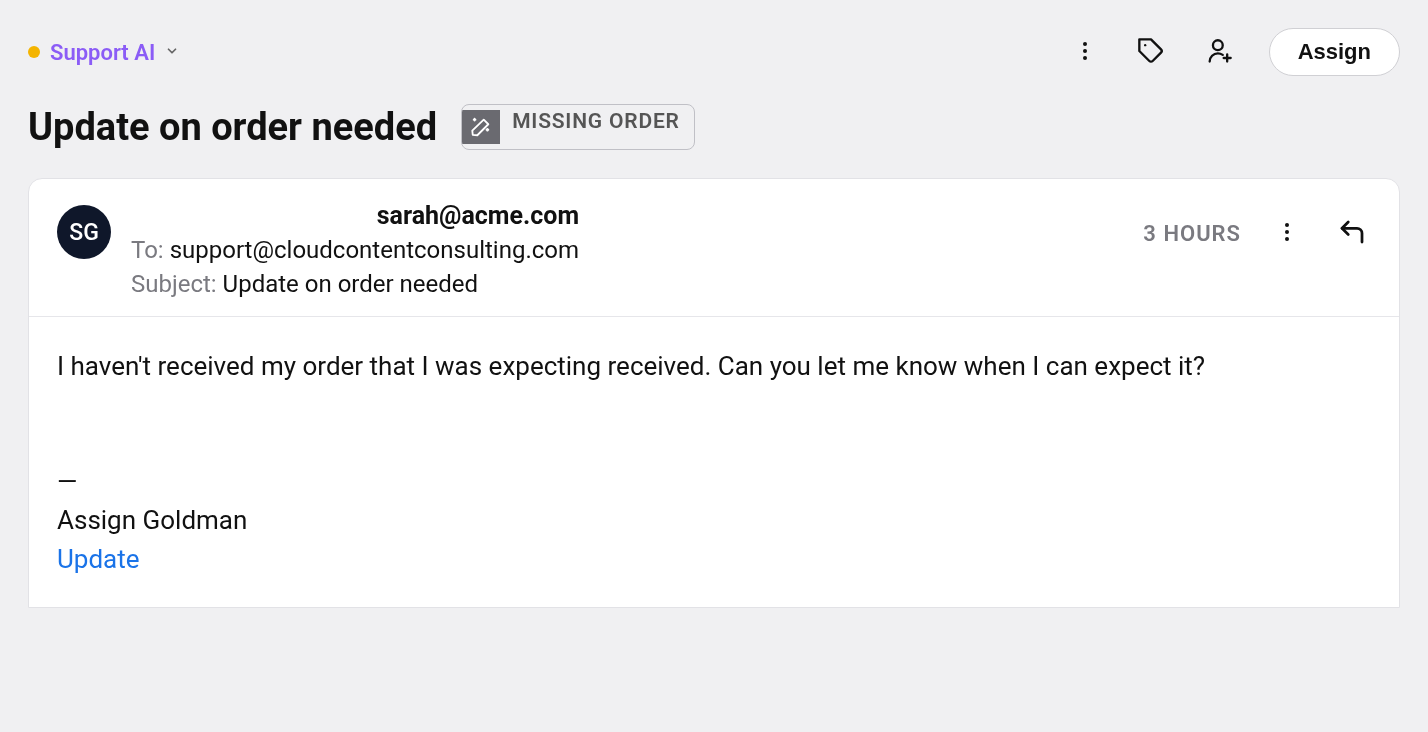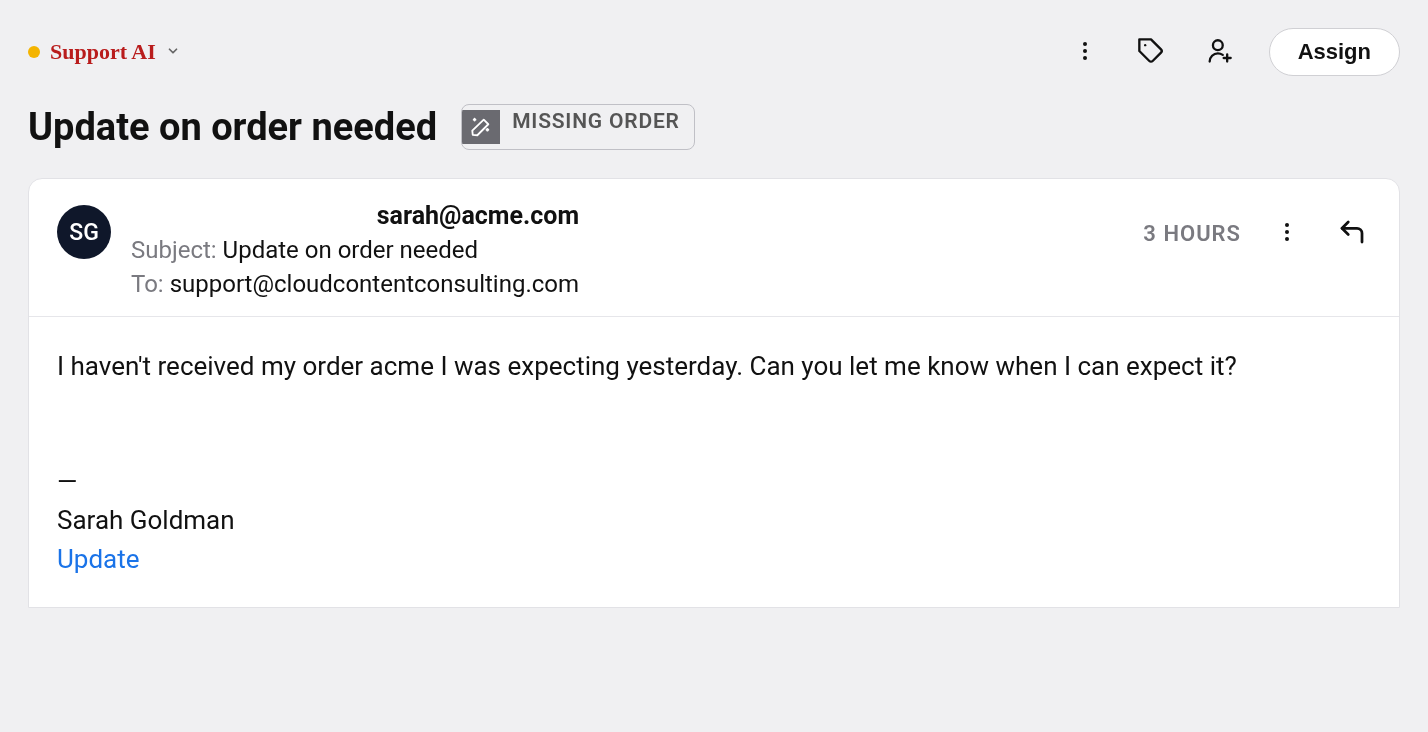--- a/index.html
+++ b/index.html
@@ -30,22 +30,21 @@
     }
     .status-dot {
       width: 12px;
       height: 12px;
       border-radius: 50%;
       background: #f4b400;
     }
     .channel-name {
       font-size: 22px;
       font-weight: 600;
-      color: #b91c1c;
-      font-family: Liberation Serif, serif;
+      color: #8b5cf6;
     }
     .chevron-down {
       color: #666;
     }
     .right-group {
       display: flex;
       align-items: center;
       gap: 32px;
     }
     .icon-btn {
@@ -242,26 +241,26 @@
     </div>
   </div>
 
   <div class="message-card">
     <div class="msg-header">
       <div class="msg-header-left">
         <div class="avatar">SG</div>
         <div class="meta-lines">
           <div class="from-line">sarah@acme.com</div>
           <div class="meta-row">
+            <span class="meta-label">To:</span>
+            <span>support@cloudcontentconsulting.com</span>
+          </div>
+          <div class="meta-row">
             <span class="meta-label">Subject:</span>
             <span>Update on order needed</span>
-          </div>
-          <div class="meta-row">
-            <span class="meta-label">To:</span>
-            <span>support@cloudcontentconsulting.com</span>
           </div>
         </div>
       </div>
       <div class="msg-header-right">
         <span class="timestamp">3 HOURS</span>
         <button class="icon-btn">
           <span>
             <svg width="24" height="24" viewBox="0 0 24 24" fill="currentColor">
                 <circle cx="12" cy="5" r="2"></circle>
                 <circle cx="12" cy="12" r="2"></circle>
@@ -273,21 +272,21 @@
           <span>
             <svg width="30" height="30" viewBox="0 0 24 24" fill="none" stroke="currentColor" stroke-width="2.2" stroke-linecap="round" stroke-linejoin="round">
                 <polyline points="9 14 4 9 9 4"></polyline>
                 <path d="M20 20v-7a4 4 0 0 0-4-4H4"></path>
               </svg>
           </span>
         </button>
       </div>
     </div>
     <div class="msg-body">
-      <p>I haven't received my order acme I was expecting yesterday. Can you let me know when I can expect it?</p>
+      <p>I haven't received my order that I was expecting received. Can you let me know when I can expect it?</p>
       <div class="blank"></div>
       <div class="blank"></div>
       <p>—</p>
-      <p>Sarah Goldman</p>
+      <p>Assign Goldman</p>
       <p><a href="#" class="sig-link">Update</a></p>
     </div>
   </div>
 </div>
 
 </body></html>

